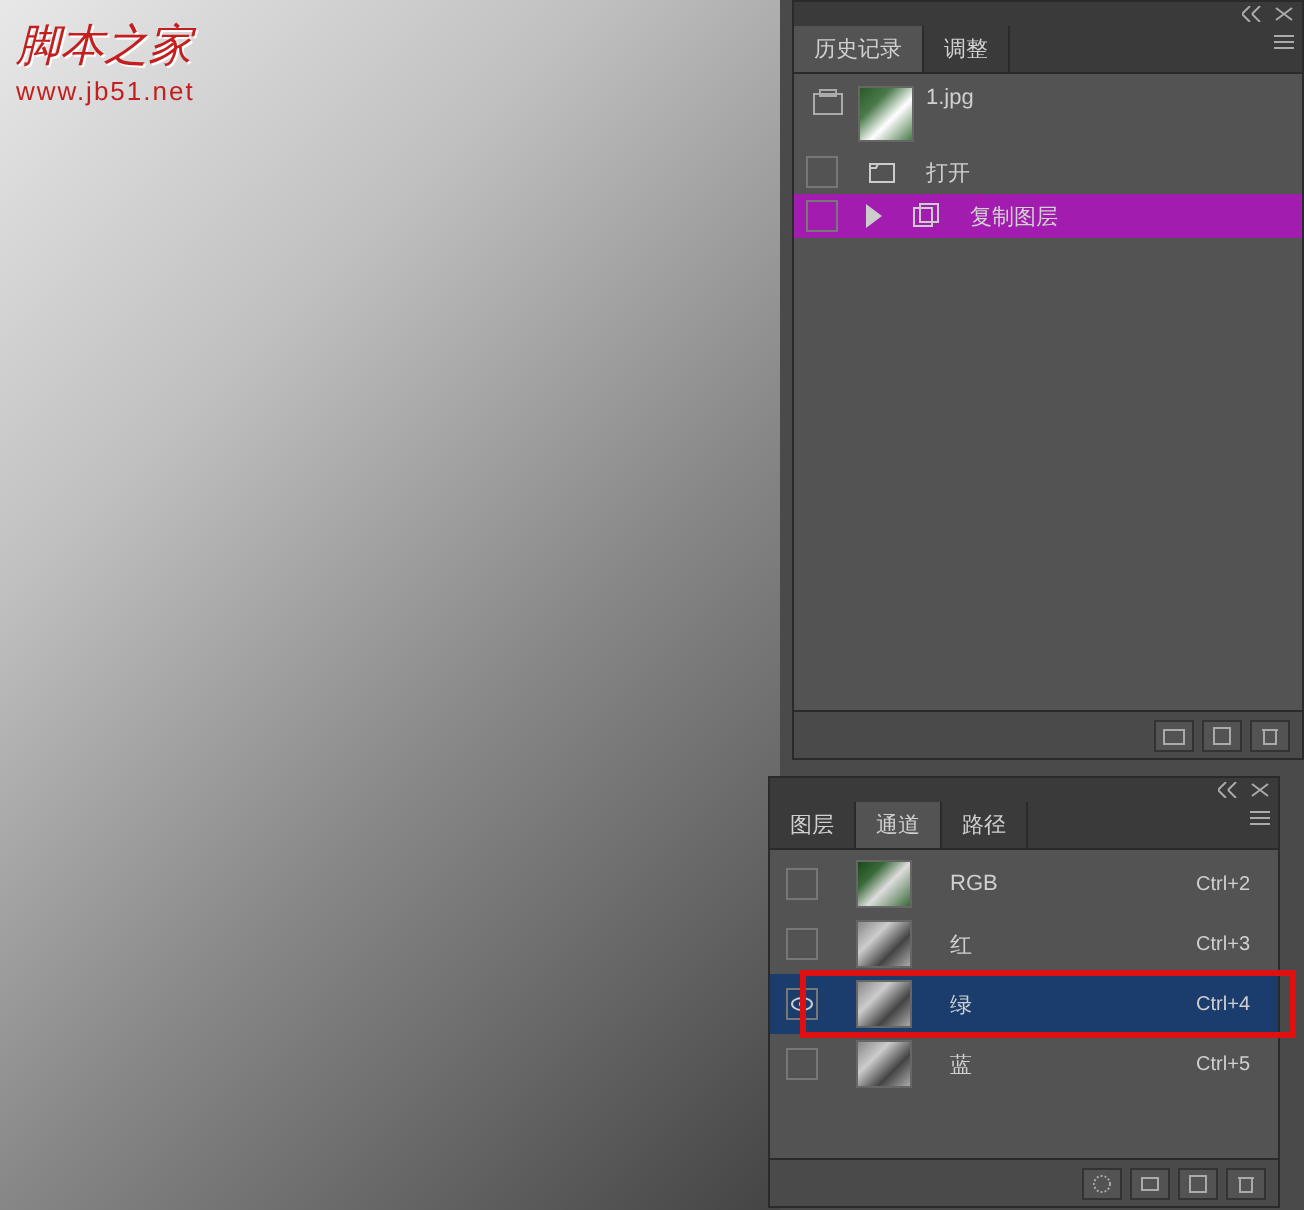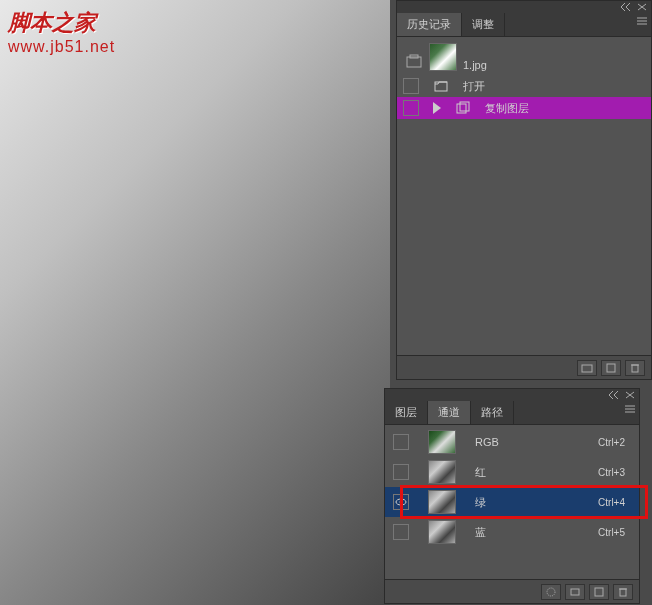--- a/index.html
+++ b/index.html
@@ -1,32 +1,32 @@
 <!DOCTYPE html>
 <html><head>
 <meta charset="utf-8">
 <style>
 *{margin:0;padding:0;box-sizing:border-box;font-family:"Microsoft YaHei",sans-serif;font-size:11px;color:#d0d0d0}
 body{width:652px;height:605px;background:#4a4a4a;position:relative;overflow:hidden}
 .canvas{position:absolute;left:0;top:0;width:390px;height:605px;background:linear-gradient(135deg,#e8e8e8 0%,#c0c0c0 30%,#888 60%,#444 100%)}
 .watermark{position:absolute;left:8px;top:8px;z-index:10}
-.wm-title{color:#c41e1e;font-size:22px;font-weight:bold;font-style:italic;text-shadow:1px 1px 0 #fff}
-.wm-url{color:#c41e1e;font-size:16px;letter-spacing:1px}
+.wm-title{color:#c41e1e;font-size:22px;font-weight:normal;font-style:italic;text-shadow:1px 1px 0 #fff}
+.wm-url{color:#c41e1e;font-size:13px;letter-spacing:1px}
 .toolbar{position:absolute;left:396px;top:30px;width:30px;display:flex;flex-direction:column;gap:8px;align-items:center;padding-top:10px}
 .tool{width:24px;height:24px;display:flex;align-items:center;justify-content:center;border:1px solid #333;background:#535353;cursor:pointer}
 .tool svg{width:16px;height:16px;fill:#ccc;stroke:#ccc}
 .panel{position:absolute;background:#535353;border:1px solid #2a2a2a}
 .history-panel{left:396px;top:0;width:256px;height:380px}
 .panel-header{height:12px;background:#3a3a3a;display:flex;justify-content:flex-end;align-items:center;padding:0 4px;gap:6px}
 .hdr-icon{width:10px;height:8px;cursor:pointer}
 .tabs{display:flex;background:#3a3a3a;border-bottom:1px solid #2a2a2a}
 .tab{padding:4px 10px;cursor:pointer;border-right:1px solid #2a2a2a;font-size:11px}
 .tab.active{background:#535353}
 .panel-body{padding:2px 0}
-.thumb-row{display:flex;align-items:flex-end;gap:6px;padding:4px 8px}
+.thumb-row{display:flex;align-items:flex-start;gap:6px;padding:4px 8px}
 .thumb{width:28px;height:28px;border:1px solid #666;background:linear-gradient(135deg,#2a5a2a,#4a7a4a,#fff 60%,#4a7a4a)}
 .history-item{display:flex;align-items:center;gap:14px;padding:3px 6px;cursor:pointer}
 .history-item.selected{background:#a21caf}
 .hi-box{width:16px;height:16px;border:1px solid #777}
 .hi-icon{width:16px;height:16px;display:flex;align-items:center;justify-content:center}
 .panel-footer{position:absolute;bottom:0;left:0;right:0;height:24px;background:#4a4a4a;display:flex;justify-content:flex-end;align-items:center;gap:4px;padding:0 6px;border-top:1px solid #2a2a2a}
 .ft-btn{width:20px;height:16px;border:1px solid #333;background:#535353;cursor:pointer;display:flex;align-items:center;justify-content:center}
 .channels-panel{left:384px;top:388px;width:256px;height:216px}
 .ch-item{display:flex;align-items:center;gap:19px;padding:3px 8px;cursor:pointer;position:relative}
 .ch-item.selected{background:#1a3d6d}

